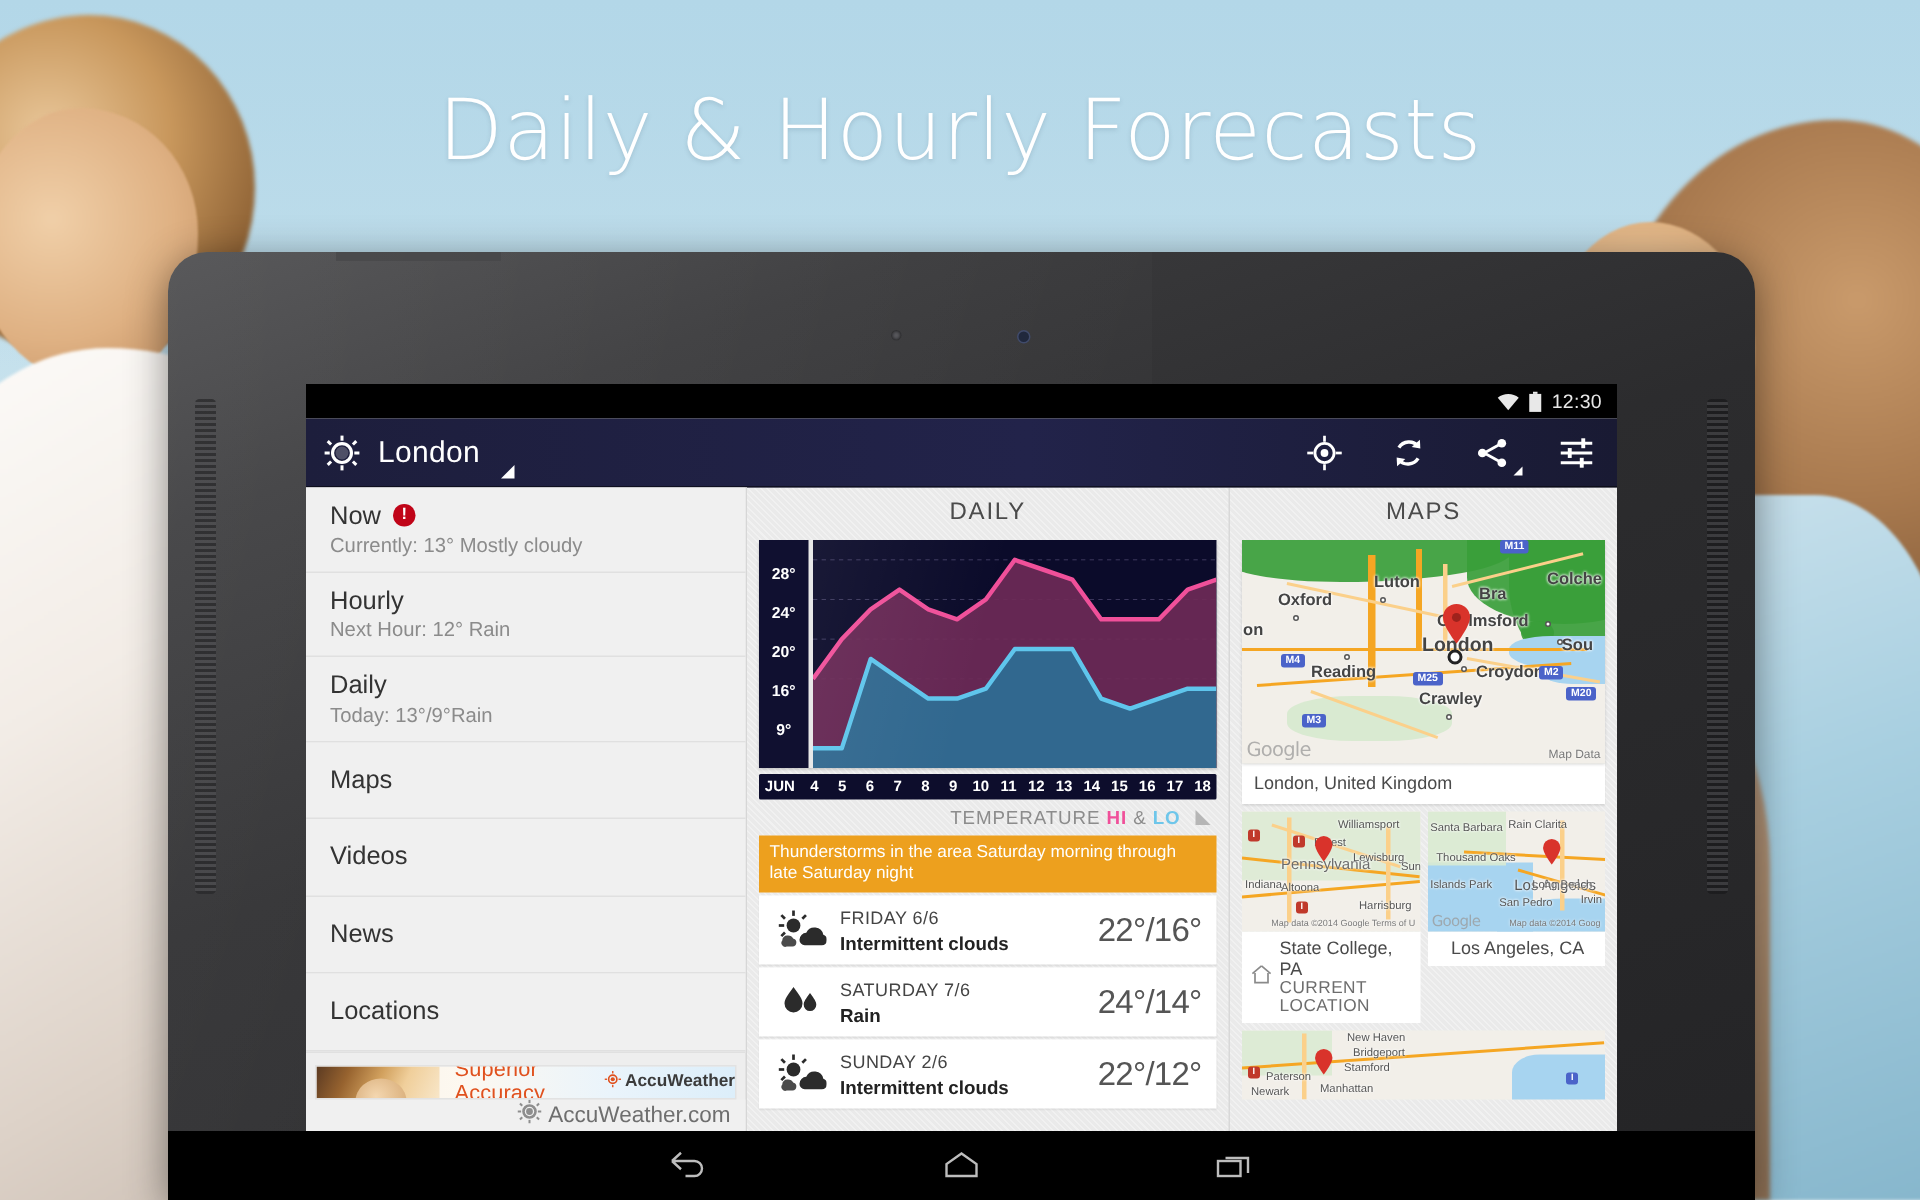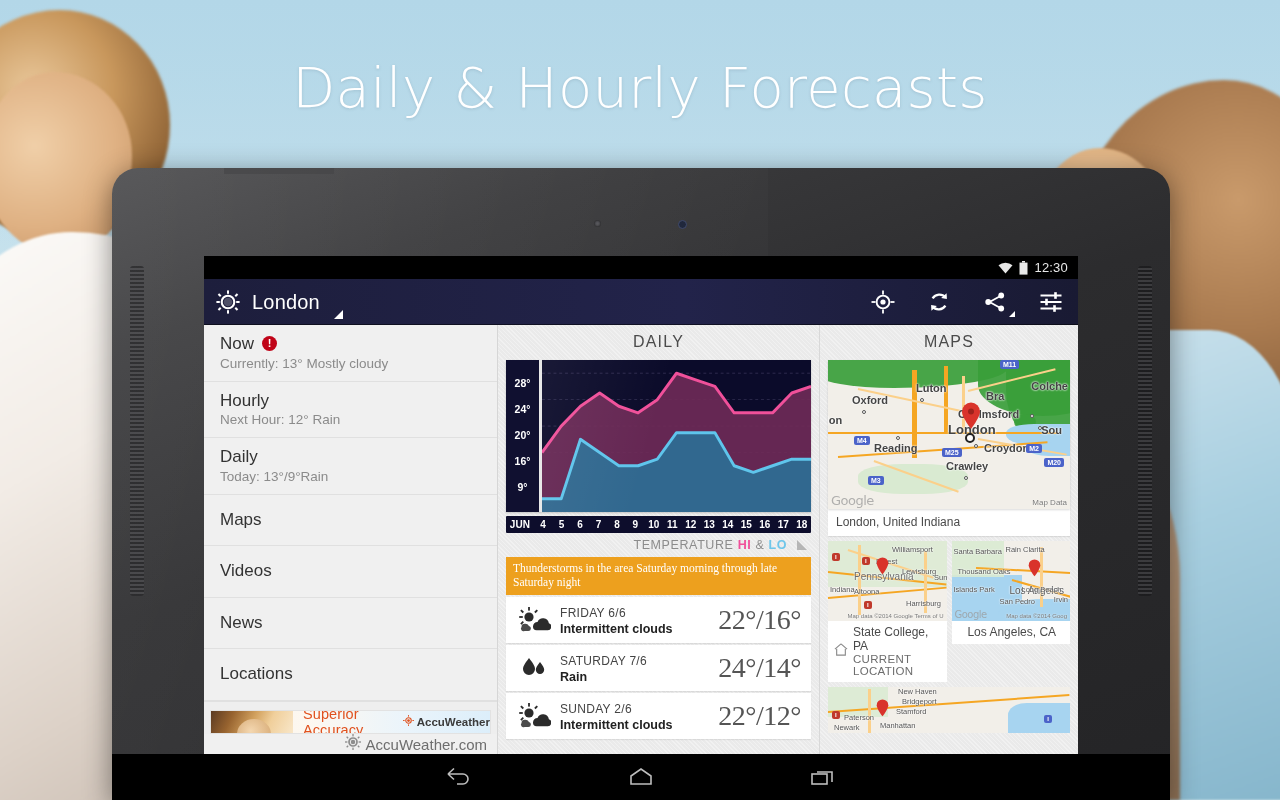--- a/index.html
+++ b/index.html
@@ -268,32 +268,32 @@
     color:#8c8c8c; letter-spacing:.6px; position:relative; padding-right:22px;
   }
   #chart-legend .hi { color:#f0509a; font-weight:bold; }
   #chart-legend .lo { color:#6ec6ea; font-weight:bold; }
   #legend-caret {
     position:absolute; right:2px; top:2px; width:0; height:0;
     border-right:10px solid transparent; border-bottom:10px solid #b6b6b6;
   }
   #alert-bar {
     margin:5px 8px 0 8px; background:#eda01e; color:#fff;
-    font-size:11.5px; line-height:1.25; padding:4px 7px 5px 7px;font-family:Liberation Serif, serif;
+    font-size:11.5px; line-height:1.25; padding:4px 7px 5px 7px;
   }
   .fc-row {
     margin:2px 8px 0 8px; background:#fff; height:46px;
     display:flex; align-items:center; padding:0 10px 0 6px;
     box-shadow:0 1px 1px rgba(0,0,0,.07);
   }
   .fc-ico { width:44px; flex:none; display:flex; align-items:center; justify-content:center; }
   .fc-mid { flex:1; padding-left:4px; }
   .fc-day { font-size:12px; color:#444; letter-spacing:.3px; }
   .fc-cond { font-size:12.5px; color:#222; font-weight:bold; margin-top:1px; }
-  .fc-temp { font-size:28px; color:#555; font-weight:300; letter-spacing:-.5px;font-family:Liberation Serif, serif; }
+  .fc-temp { font-size:22px; color:#555; font-weight:300; letter-spacing:-.5px; }
 
   
   #maps-col { flex:1; }
   #map-main {
     margin:0 8px; height:149px; position:relative; overflow:hidden;
     background:#eef0e8; box-shadow:0 1px 2px rgba(0,0,0,.15);
   }
   #map-main-label {
     margin:0 8px; background:#fff; font-size:12px; color:#4a4a4a;
     padding:6px 8px 7px 8px; box-shadow:0 1px 1px rgba(0,0,0,.08);
@@ -736,21 +736,21 @@
                 <path d="M10 27 C10 27 19 15.5 19 9.6 A9 9 0 0 0 1 9.6 C1 15.5 10 27 10 27 z" fill="#d9332b"></path>
                 <circle cx="10" cy="9.6" r="3" fill="#9e221c"></circle>
               </svg>
             </span>
             <div style="position:absolute;left:137px;top:73px;width:10px;height:10px;border:2px solid #222;border-radius:50%;background:#fff;"></div>
 
             <span class="m-goog">Google</span>
             <span class="m-attr">Map Data</span>
           </div>
 
-          <div id="map-main-label">London, United Indiana</div>
+          <div id="map-main-label">London, United Kingdom</div>
 
           <div class="map-grid">
             <div class="map-cell">
               <div class="map-thumb">
                 <div class="m-land"></div>
                 <div class="m-park" style="left:0;top:0;width:100%;height:46px;opacity:.8;"></div>
                 <div class="m-road" style="left:0;top:30px;width:100%;transform:rotate(6deg);"></div>
                 <div class="m-road" style="left:0;top:56px;width:100%;transform:rotate(-5deg);"></div>
                 <div class="m-road thin" style="left:20px;top:8px;width:90px;transform:rotate(18deg);"></div>
                 <div class="m-road thin" style="left:30px;top:4px;width:3px;height:70px;"></div>

